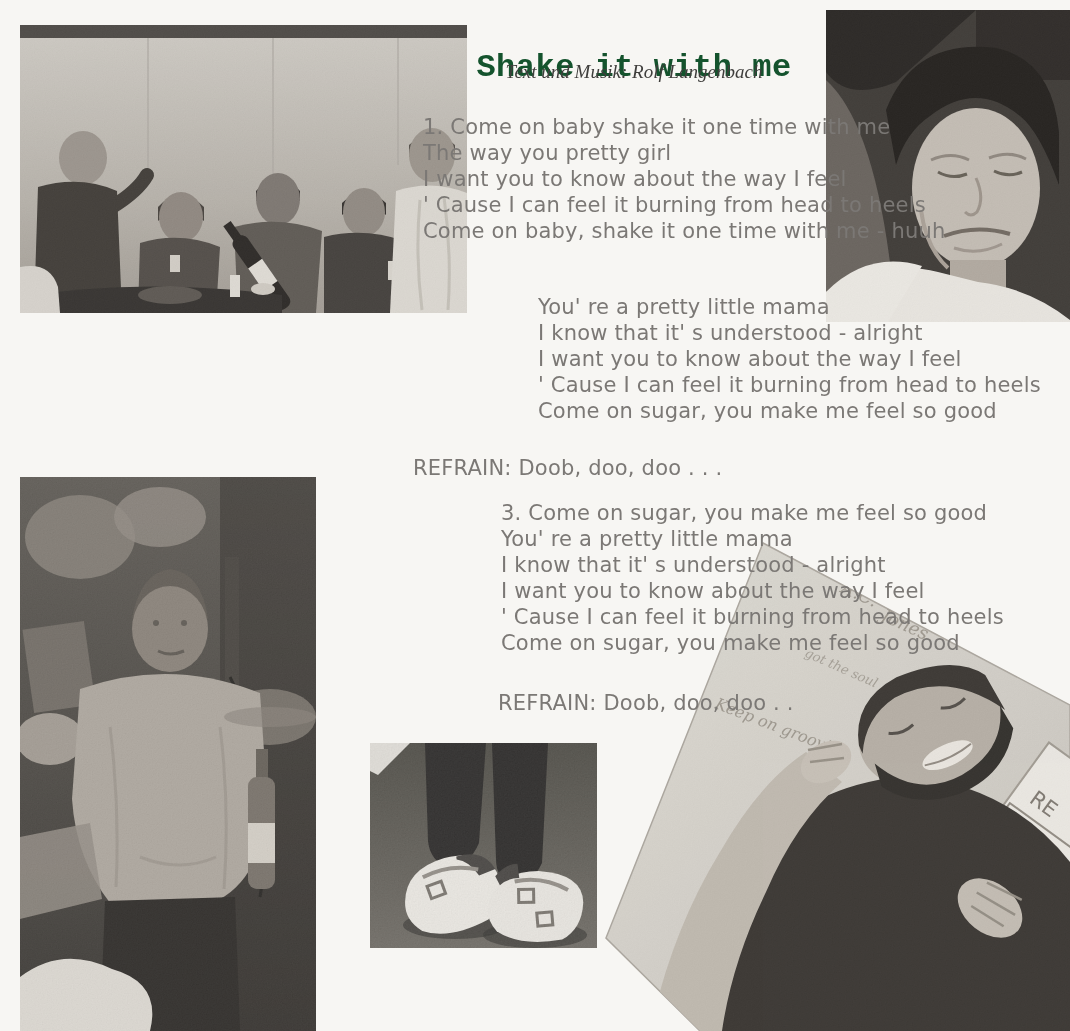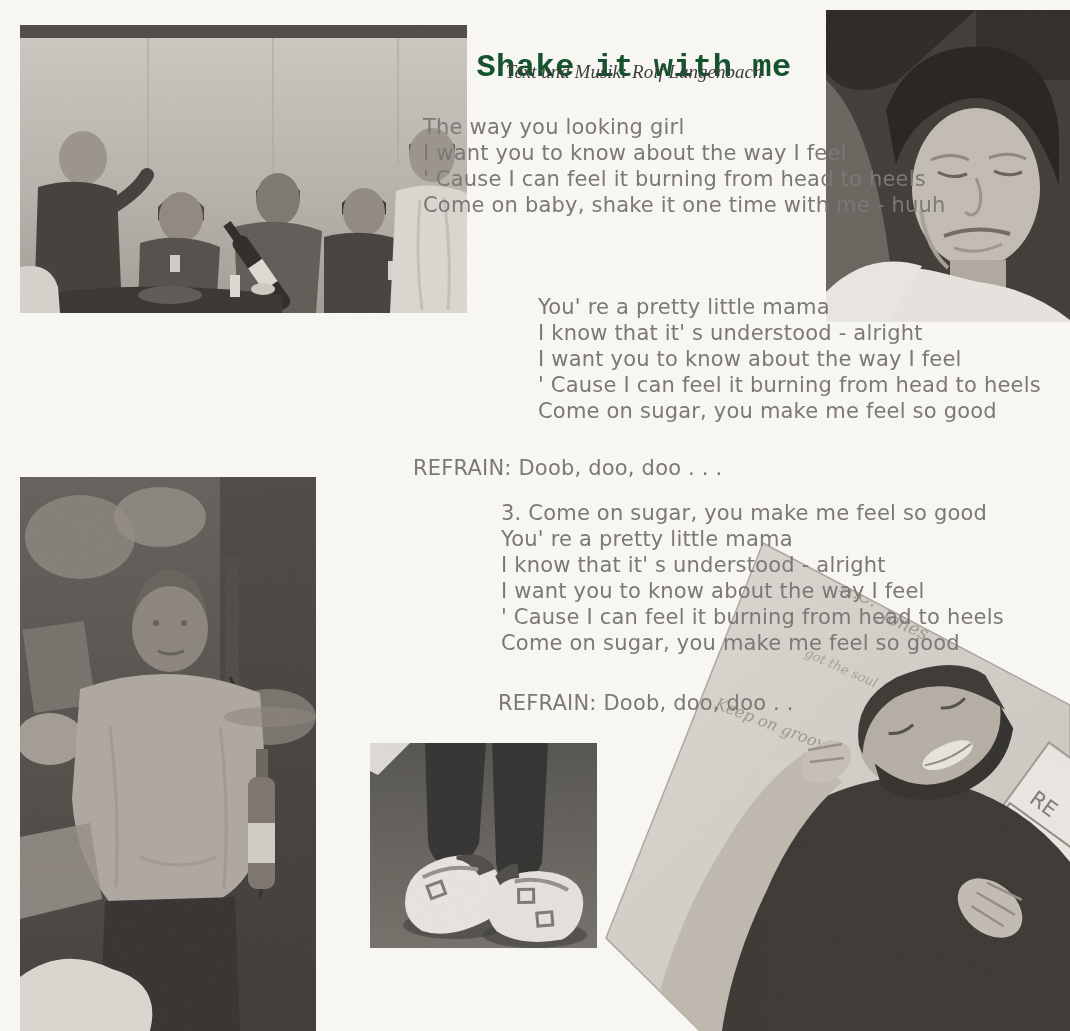--- a/index.html
+++ b/index.html
@@ -241,21 +241,22 @@
         <path d="M382 380 L420 372 M380 394 L424 388 M384 408 L422 404" stroke="#8f897f" stroke-width="2.5" fill="none" transform="rotate(38 400 398)"></path>
         <rect width="480" height="521" filter="url(#g5)" opacity="0.45"></rect>
       </g>
     </svg>
   </div>
 
   <h1 class="page-title">Shake it with me</h1>
   <div class="page-subtitle">Text und Musik: Rolf Langenbach</div>
 
   <div class="verse" style="left:423px;top:114px;">
-      <div class="lyric-line">The way you looking girl</div>
+      <div class="lyric-line">1. Come on baby shake it one time with me</div>
+      <div class="lyric-line">The way you pretty girl</div>
       <div class="lyric-line">I want you to know about the way I feel</div>
       <div class="lyric-line">' Cause I can feel it burning from head to heels</div>
       <div class="lyric-line">Come on baby, shake it one time with me - huuh</div>
     </div>
   <div class="verse" style="left:538px;top:294px;">
       <div class="lyric-line">You' re a pretty little mama</div>
       <div class="lyric-line">I know that it' s understood - alright</div>
       <div class="lyric-line">I want you to know about the way I feel</div>
       <div class="lyric-line">' Cause I can feel it burning from head to heels</div>
       <div class="lyric-line">Come on sugar, you make me feel so good</div>

